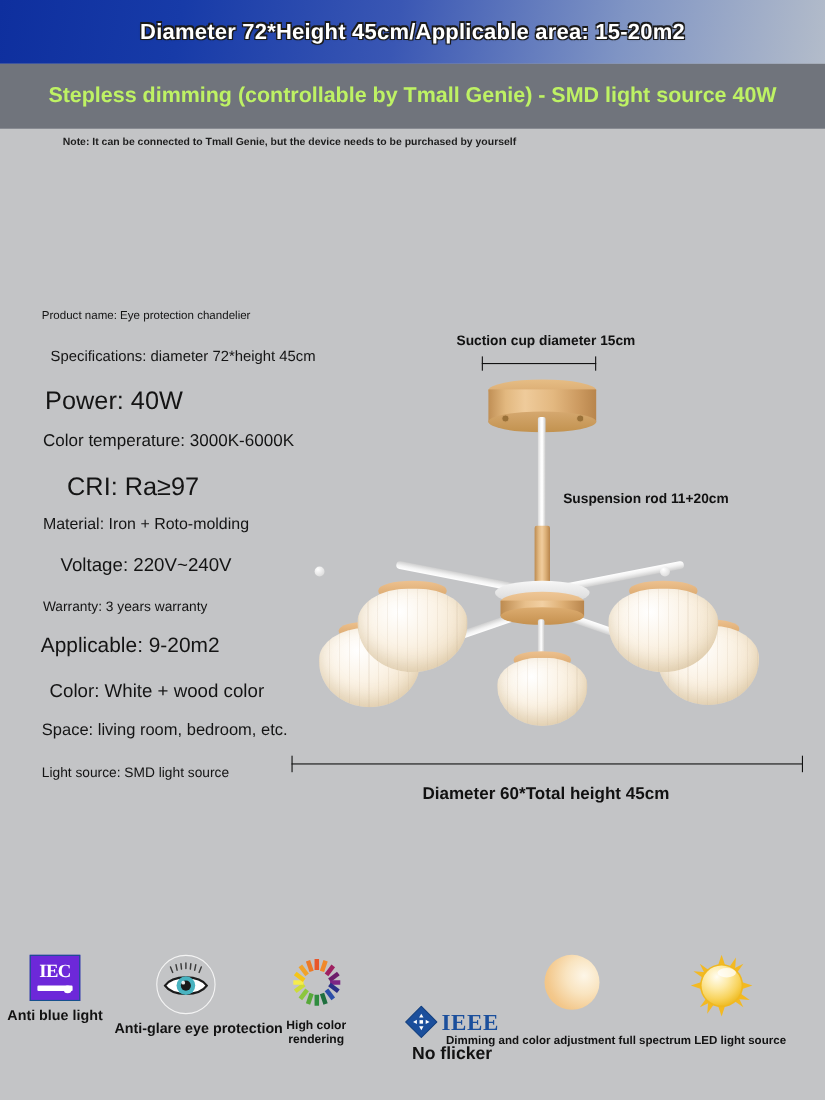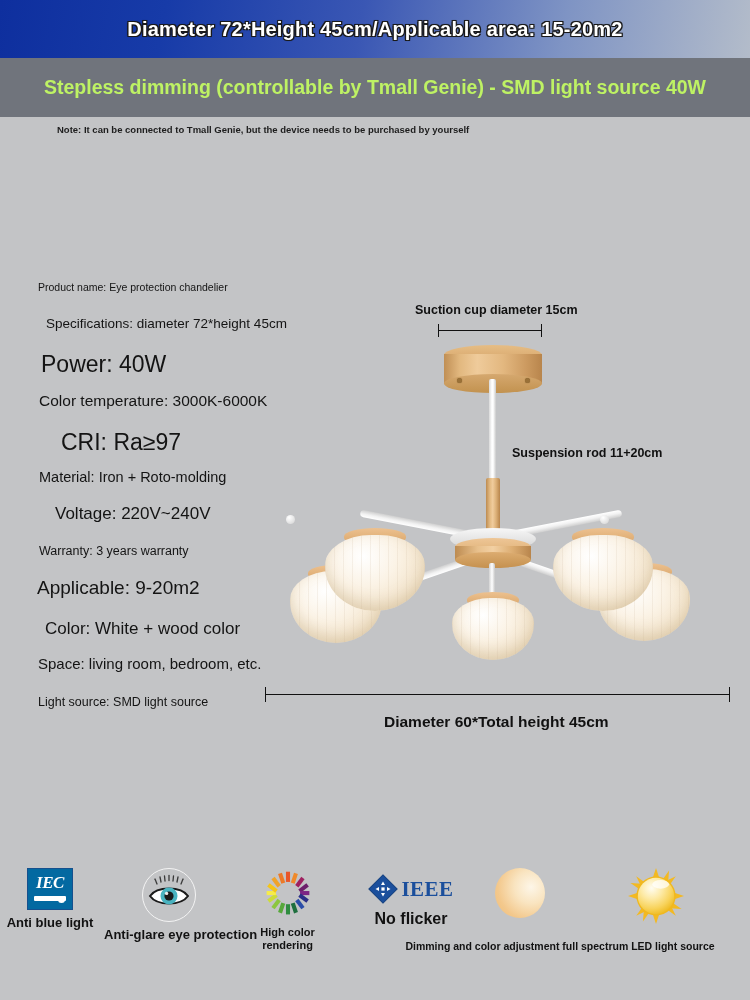--- a/index.html
+++ b/index.html
@@ -269,24 +269,23 @@
     text-align: center;
     font-size: 10.5px;
     font-weight: bold;
     color: #121212;
     white-space: nowrap;
   }
 
   .iec-logo {
     width: 44px; height: 40px;
     margin: 0 auto;
-    background: #0369a1;
+    background: #6d28d9;
     border: 1px solid #16508d;
     position: relative;
-    font-style: italic;
   }
   .iec-logo .iec-txt {
     position: absolute;
     left: 0; right: 0; top: 4px;
     color: #ffffff;
     font-size: 17px;
     font-weight: bold;
     letter-spacing: -0.5px;
     font-family: "Liberation Serif", serif;
   }
@@ -308,21 +307,21 @@
   .eye-wrap {
     width: 52px; height: 52px;
     margin: 0 auto;
     border-radius: 50%;
     border: 1.5px solid #f4f4f4;
     position: relative;
   }
 
   .wheel { width: 56px; height: 52px; margin: 0 auto; position: relative; }
 
-  .ieee-wrap { display: flex; align-items: center; justify-content: center; gap: 3px; height: 30px; }
+  .ieee-wrap { display: flex; align-items: center; justify-content: center; gap: 3px; height: 30px; margin-top: 40px; }
   .ieee-txt {
     color: #1b4f9c;
     font-size: 21px;
     font-weight: bold;
     font-family: "Liberation Serif", serif;
     letter-spacing: 0.5px;
   }
 
   .noflick-ball {
     width: 50px; height: 50px;

